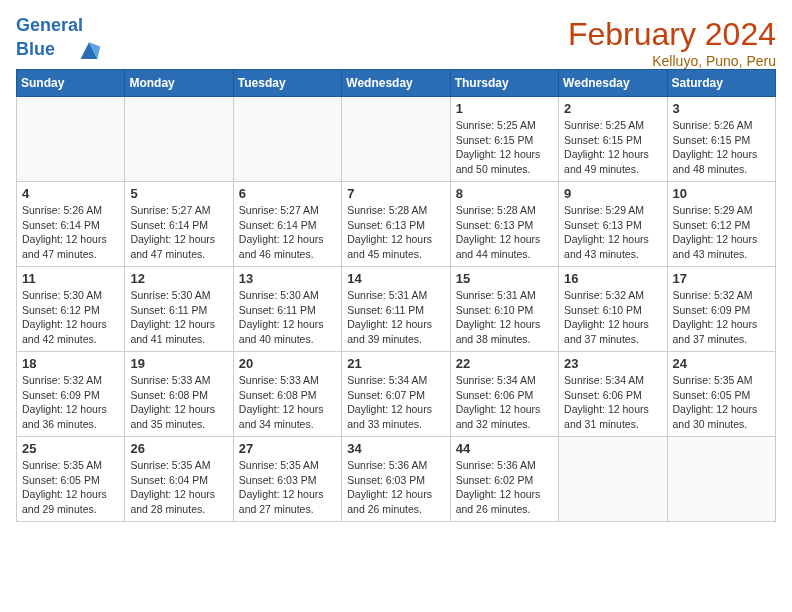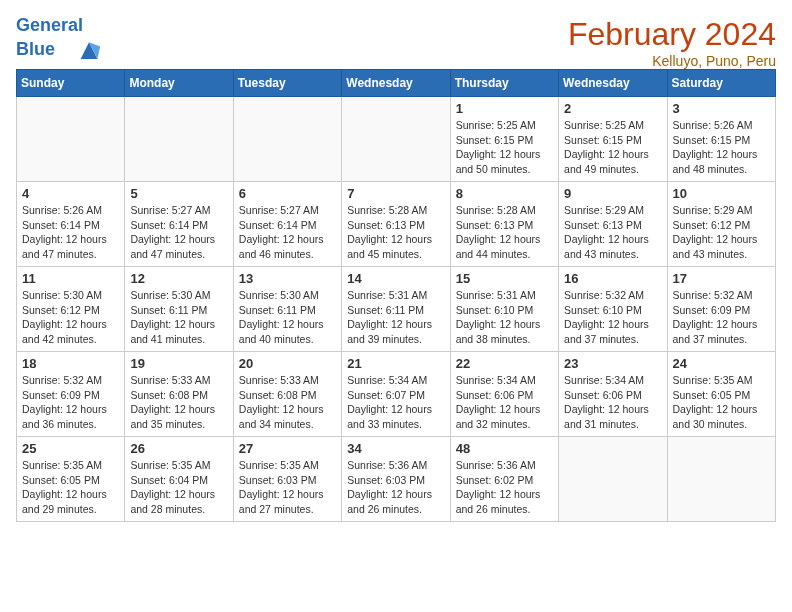--- a/index.html
+++ b/index.html
@@ -239,20 +239,20 @@
         </td>
         <td>
           <span class="day-num">27</span>
           <div class="day-info">Sunrise: 5:35 AM<br>Sunset: 6:03 PM<br>Daylight: 12 hours<br>and 27 minutes.</div>
         </td>
         <td>
           <span class="day-num">34</span>
           <div class="day-info">Sunrise: 5:36 AM<br>Sunset: 6:03 PM<br>Daylight: 12 hours<br>and 26 minutes.</div>
         </td>
         <td>
-          <span class="day-num">48</span>
+          <span class="day-num">44</span>
           <div class="day-info">Sunrise: 5:36 AM<br>Sunset: 6:02 PM<br>Daylight: 12 hours<br>and 26 minutes.</div>
         </td>
         <td class="empty"></td>
         <td class="empty"></td>
       </tr>
     </tbody>
 </table>
 
 </body></html>

